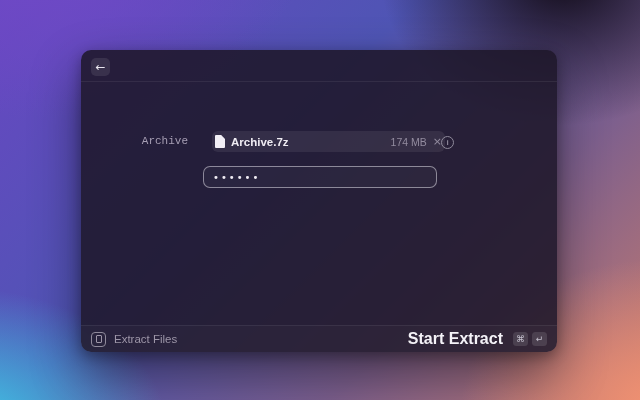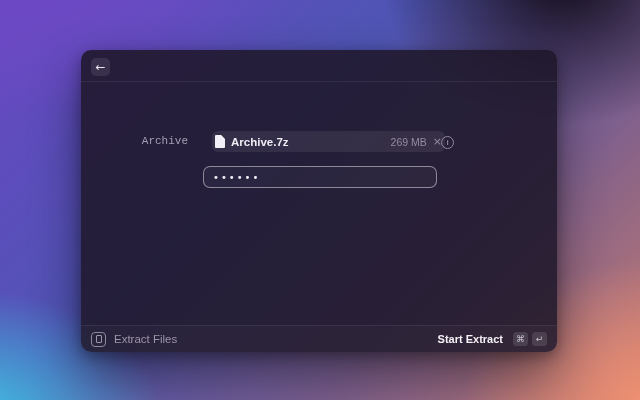--- a/index.html
+++ b/index.html
@@ -80,21 +80,21 @@
     border-radius:0 0 10px 10px;
     display:flex; align-items:center; padding:0 10px;
   }
   .footer-left { display:flex; align-items:center; gap:8px; color:#9d96a8; font-size:11.5px; }
   .app-icon {
     width:15px; height:15px; border:1.5px solid #8f8a9b; border-radius:4px;
     display:flex; align-items:center; justify-content:center;
   }
   .app-icon-doc { width:6px; height:8px; border:1px solid #9d96a8; border-radius:1px; display:block; }
   .footer-right { margin-left:auto; display:flex; align-items:center; gap:4px; }
-  .start-label { color:#f4f2f7; font-weight:700; font-size:11px; margin-right:6px; }
+  .start-label { color:#f4f2f7; font-weight:700; font-size:16px; margin-right:6px; }
   .keycap {
     width:15px; height:14px; border-radius:3.5px;
     background:rgba(255,255,255,0.12); color:#c6c1cf; font-size:9px;
     display:flex; align-items:center; justify-content:center; cursor:pointer;
   }
 </style>
 </head>
 <body>
 
 <div class="window">
@@ -103,21 +103,21 @@
     <button class="back-btn glyph">←</button>
   </div>
 
   <div class="content">
 
     <div class="field-label label-archive">Archive</div>
 
     <div class="chip">
       <span class="file-icon"></span>
       <span class="file-name">Archive.7z</span>
-      <span class="file-size">269 MB</span>
+      <span class="file-size">174 MB</span>
       <span class="chip-close glyph">×</span>
     </div>
 
     <span class="info-icon">i</span>
 
 
     <input class="password-input" type="text" value="••••••" style="">
 
   </div>
 

